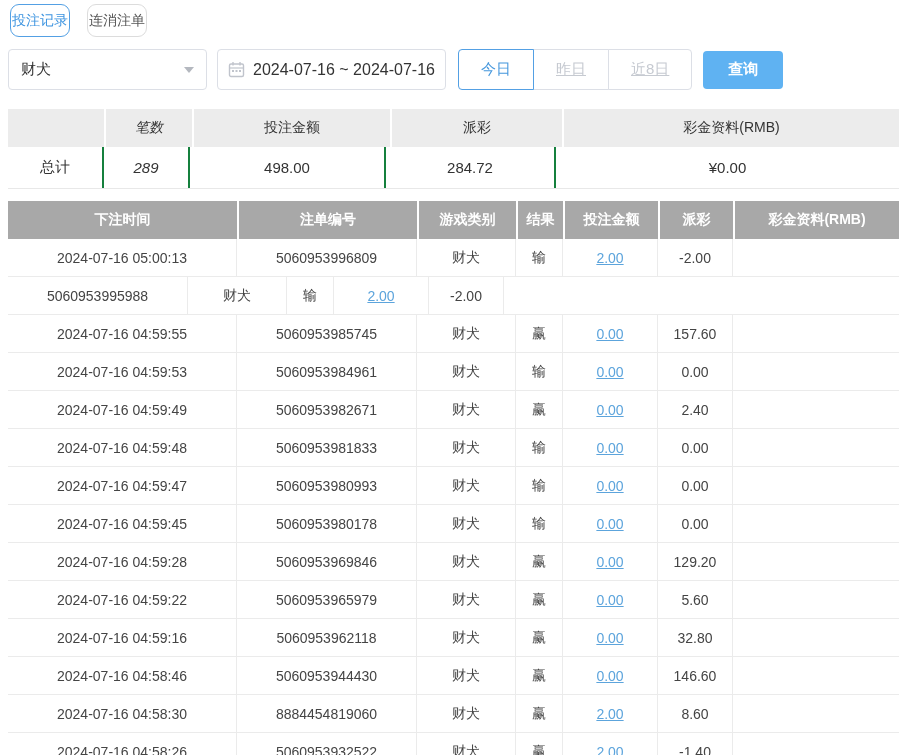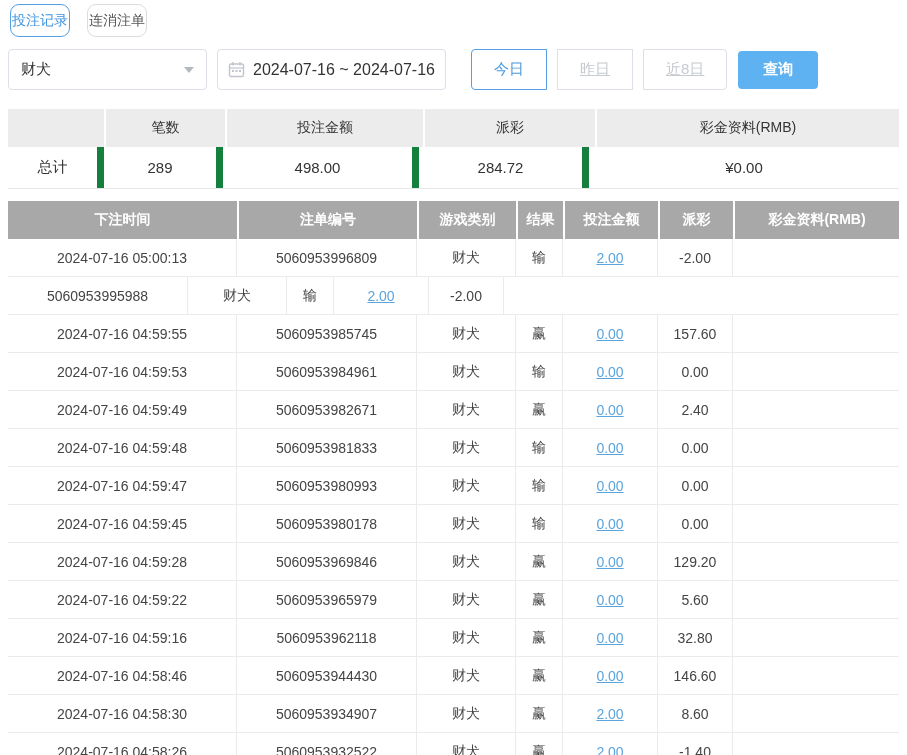--- a/index.html
+++ b/index.html
@@ -26,21 +26,21 @@
   .chevron {
     width: 0; height: 0; border-left: 5px solid transparent;
     border-right: 5px solid transparent; border-top: 6px solid #b4b8bf;
   }
   .datebox {
     margin-left: 10px; width: 229px; height: 41px; border: 1px solid #dcdfe6;
     border-radius: 4px; display: flex; align-items: center; padding: 0 10px;
     font-size: 16px; color: #333; background: #fff; cursor: pointer;
   }
   .datebox svg { margin-right: 8px; flex: 0 0 auto; }
-  .btn-group { margin-left: 25px; display: flex; gap: 11px; }
+  .btn-group { margin-left: 12px; display: flex; }
   .qbtn {
     height: 41px; padding: 0 22px; background: #fff; border: 1px solid #dcdfe6;
     font-size: 15px; color: #c6cad1; cursor: pointer; position: relative;
   }
   .qbtn + .qbtn { margin-left: -1px; text-decoration: underline; }
   .qbtn:first-child { border-radius: 4px 0 0 4px; }
   .qbtn:last-child { border-radius: 0 4px 4px 0; }
   .qbtn.active { border-color: #53a0e4; color: #4798dd; z-index: 2; }
   .query-btn {
     margin-left: 11px; width: 80px; height: 38px; background: #5fb2f2;
@@ -52,24 +52,24 @@
   .summary { margin: 19px 8px 0 8px; }
   .sum-head { display: flex; height: 38px; }
   .sum-head .cell {
     background: #ececec; display: flex; align-items: center; justify-content: center;
     font-size: 14px; color: #333;
   }
   .sum-head .cell + .cell { margin-left: 2px; }
   .sum-row { display: flex; height: 42px; border-bottom: 1px solid #e8e8e8; }
   .sum-row .cell {
     display: flex; align-items: center; justify-content: center;
-    font-size: 15px; color: #333; border-right: 7px solid #15803d; background: #fff;
+    font-size: 15px; color: #333; border-right: 2px solid #15803d; background: #fff;
   }
   .sum-row .cell:last-child { border-right: none; }
-  .s0 { width: 96px; } .s1 { width: 119px; } .s2 { width: 196px; }
+  .s0 { width: 96px; } .s1 { width: 86px; font-style: italic; } .s2 { width: 196px; }
   .s3 { width: 170px; } .s4 { flex: 1; }
 
   
   .bet-table { margin: 12px 8px 0 8px; }
   .thead { display: flex; height: 38px; }
   .thead .th {
     background: #a8a8a8; color: #fff; font-weight: bold; font-size: 14px;
     display: flex; align-items: center; justify-content: center;
   }
   .thead .th + .th { margin-left: 2px; }
@@ -301,21 +301,21 @@
     <div class="td c-result">赢</div>
     <div class="td c-bet">
       <a class="bet-link">0.00</a>
     </div>
     <div class="td c-payout">146.60</div>
     <div class="td c-bonus"></div>
   </div>
 
   <div class="trow">
     <div class="td c-time">2024-07-16 04:58:30</div>
-    <div class="td c-order">5060953934907</div>
+    <div class="td c-order">8884454819060</div>
     <div class="td c-game">财犬</div>
     <div class="td c-result">赢</div>
     <div class="td c-bet">
       <a class="bet-link">2.00</a>
     </div>
     <div class="td c-payout">8.60</div>
     <div class="td c-bonus"></div>
   </div>
 
   <div class="trow">

